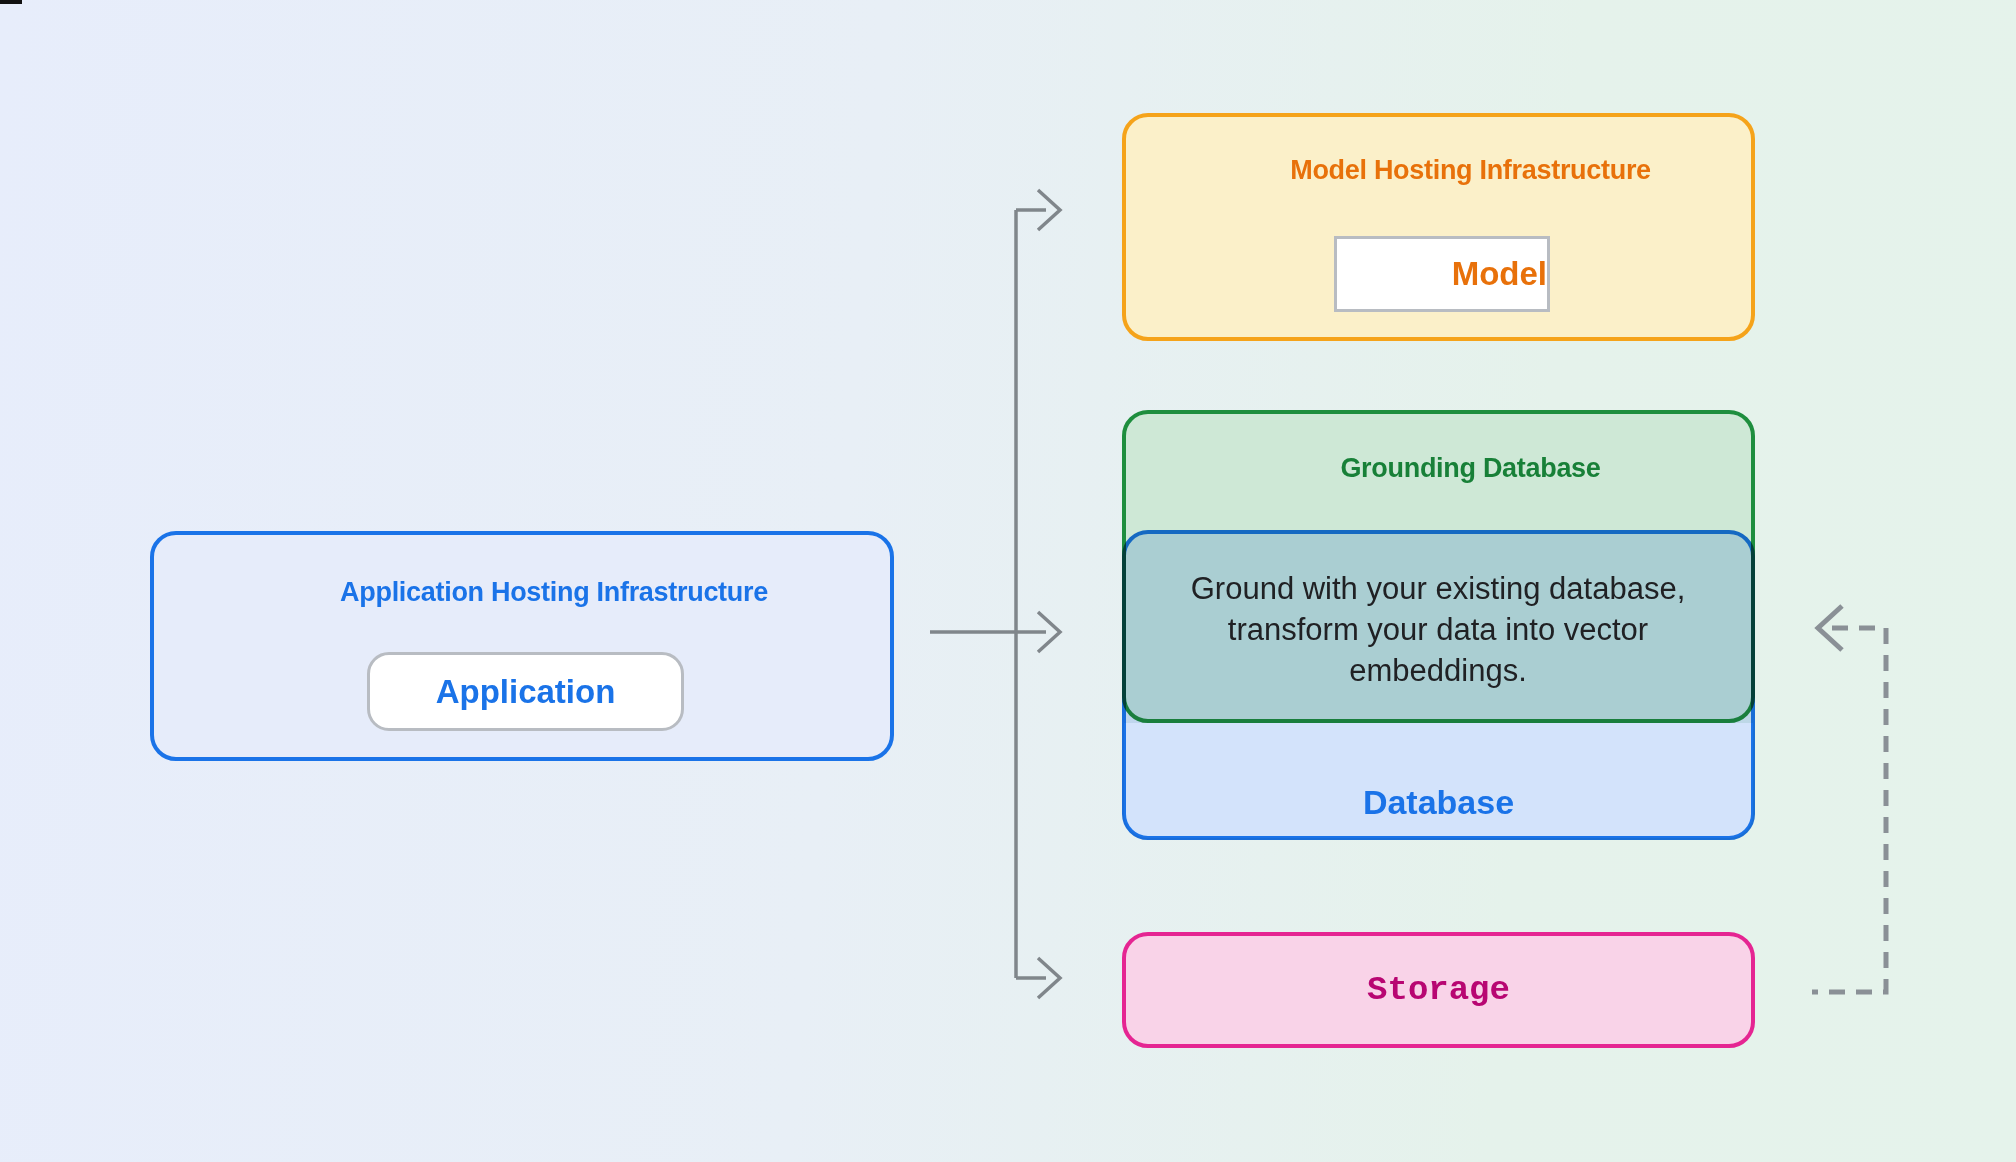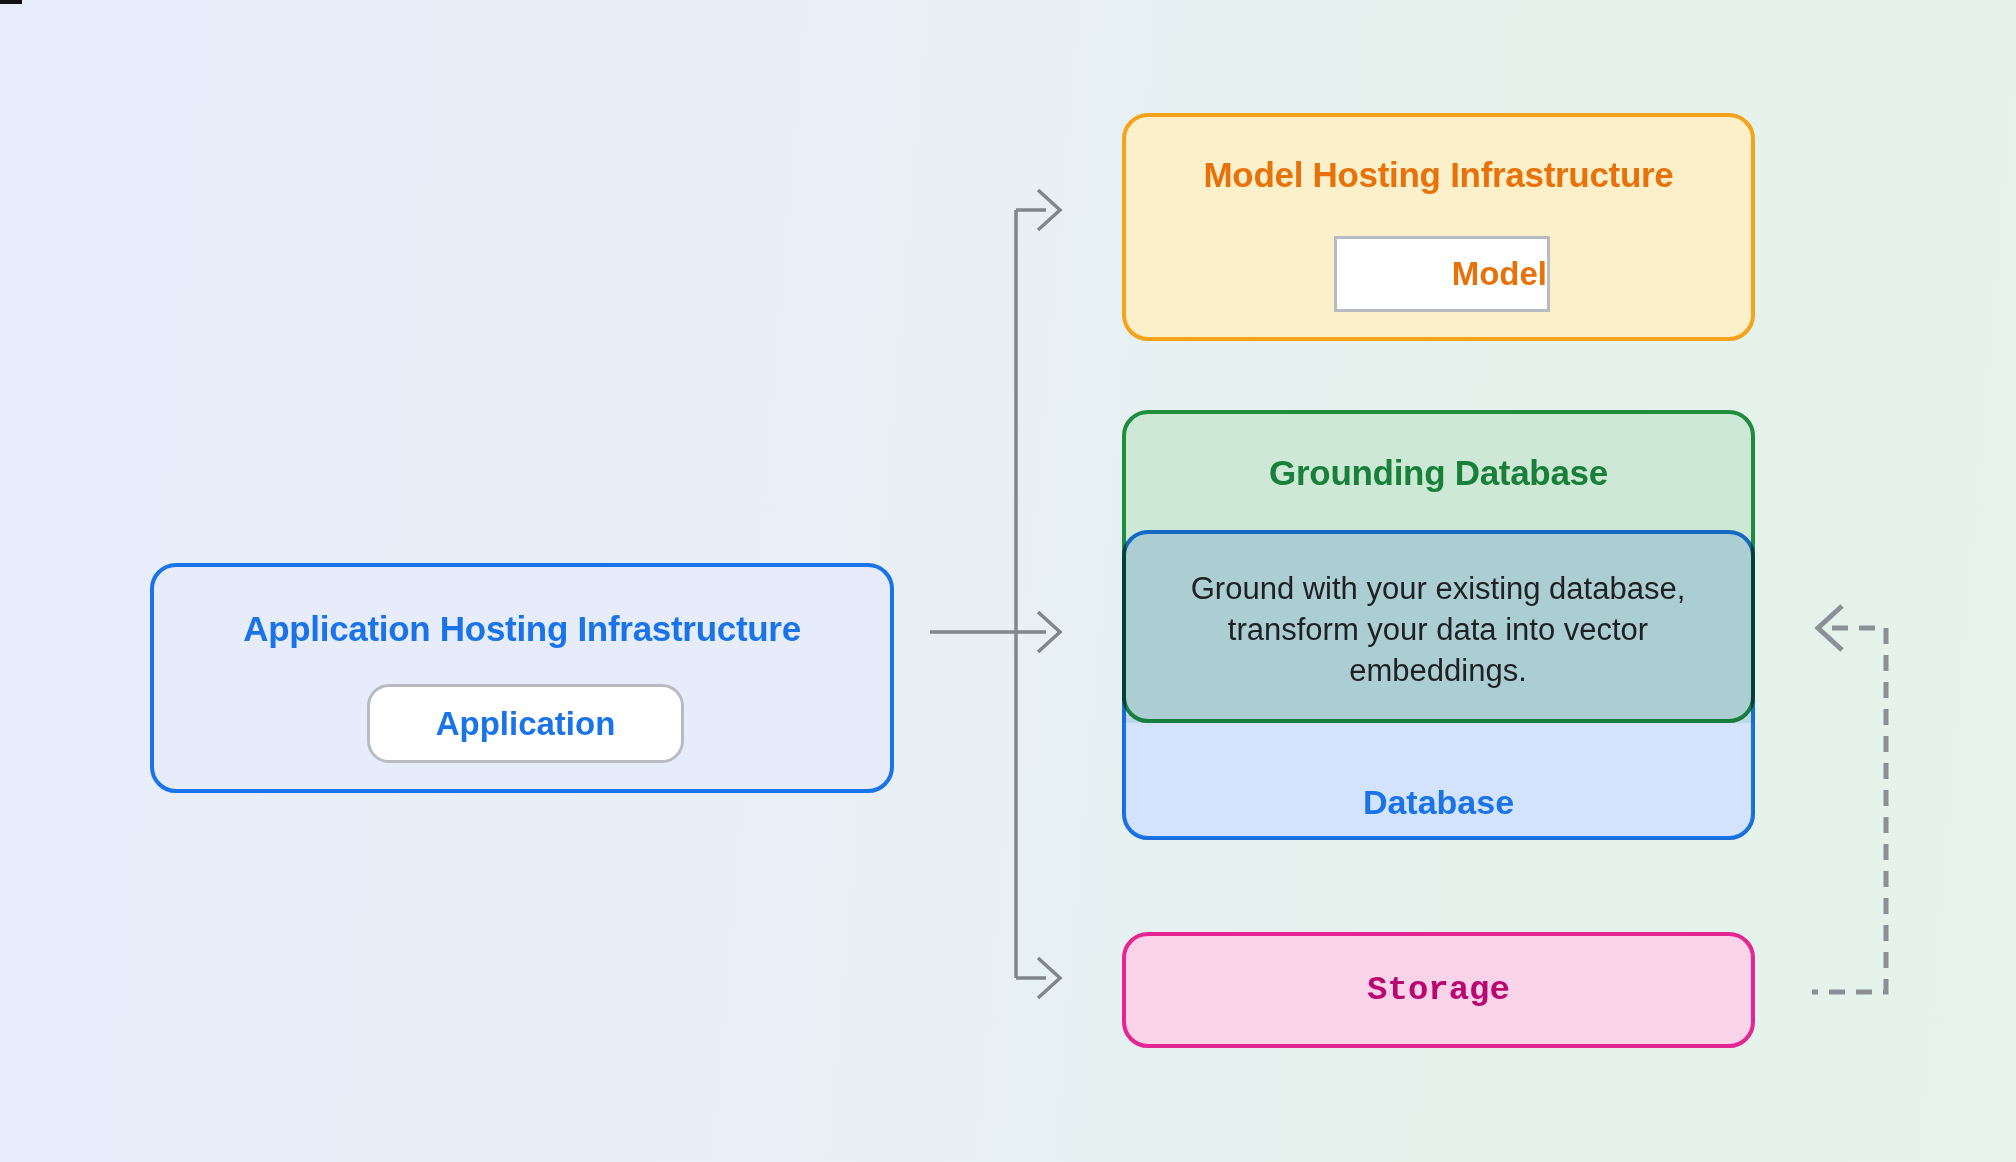--- a/index.html
+++ b/index.html
@@ -4,28 +4,28 @@
 <style>
   html,body{margin:0;padding:0;background:#fff;}
   .canvas{
     position:relative;width:2016px;height:1162px;overflow:hidden;
     font-family:"Liberation Sans",sans-serif;
     background:linear-gradient(95deg,#E7EDFB 0%,#E8EFF6 42%,#E5F2EB 75%,#E5F3EB 100%);
   }
   .corner-sliver{position:absolute;left:0;top:0;width:22px;height:4px;background:#111;}
   .connectors{position:absolute;left:0;top:0;width:2016px;height:1162px;}
   .box{position:absolute;box-sizing:border-box;border-radius:26px;}
-  .app-box{left:150px;top:531px;width:744px;height:230px;background:#E6ECFA;border:4px solid #1A73E8;margin-top:32px;}
+  .app-box{left:150px;top:531px;width:744px;height:230px;background:#E6ECFA;border:4px solid #1A73E8;}
   .model-box{left:1122px;top:113px;width:633px;height:228px;background:#FBF0C9;border:4px solid #F5A31A;}
   .grounding-box{left:1122px;top:410px;width:633px;height:313px;background:#CEE8D6;border:4px solid #1E8E3E;}
   .white-patch{position:absolute;left:1124px;top:723px;width:629px;height:115px;background:#ffffff;border-radius:0 0 24px 24px;}
   .database-box{left:1122px;top:530px;width:633px;height:310px;background:#D3E3FB;border:4px solid #1A73E8;mix-blend-mode:multiply;}
   .storage-box{left:1122px;top:932px;width:633px;height:116px;background:#F9D3E8;border:4px solid #E52592;
     display:flex;align-items:center;justify-content:center;font-family:Liberation Mono, monospace;}
-  .box-title{position:absolute;left:0;width:100%;text-align:center;font-weight:700;font-size:35px;letter-spacing:-0.3px;}
+  .box-title{position:absolute;left:0;width:100%;text-align:center;font-weight:700;font-size:27px;letter-spacing:-0.3px;padding-left:32px;}
   .app-title{top:42px;color:#1A73E8;}
   .model-title{top:38px;color:#E8710A;}
   .grounding-title{top:39px;color:#188038;}
   .chip{position:absolute;background:#ffffff;border:3px solid #B8BCC2;box-sizing:border-box;
     display:flex;align-items:center;justify-content:center;font-weight:700;font-size:33px;}
   .app-chip{left:213px;top:117px;width:317px;height:79px;color:#1A73E8;border-radius:22px;}
   .model-chip{left:208px;top:119px;width:216px;height:76px;color:#E8710A;justify-content:flex-end;}
   .desc-text{position:absolute;left:1158px;top:568px;width:560px;text-align:center;
     font-size:31px;line-height:41px;color:#202124;}
   .db-label{position:absolute;left:1122px;top:758px;width:633px;text-align:center;

